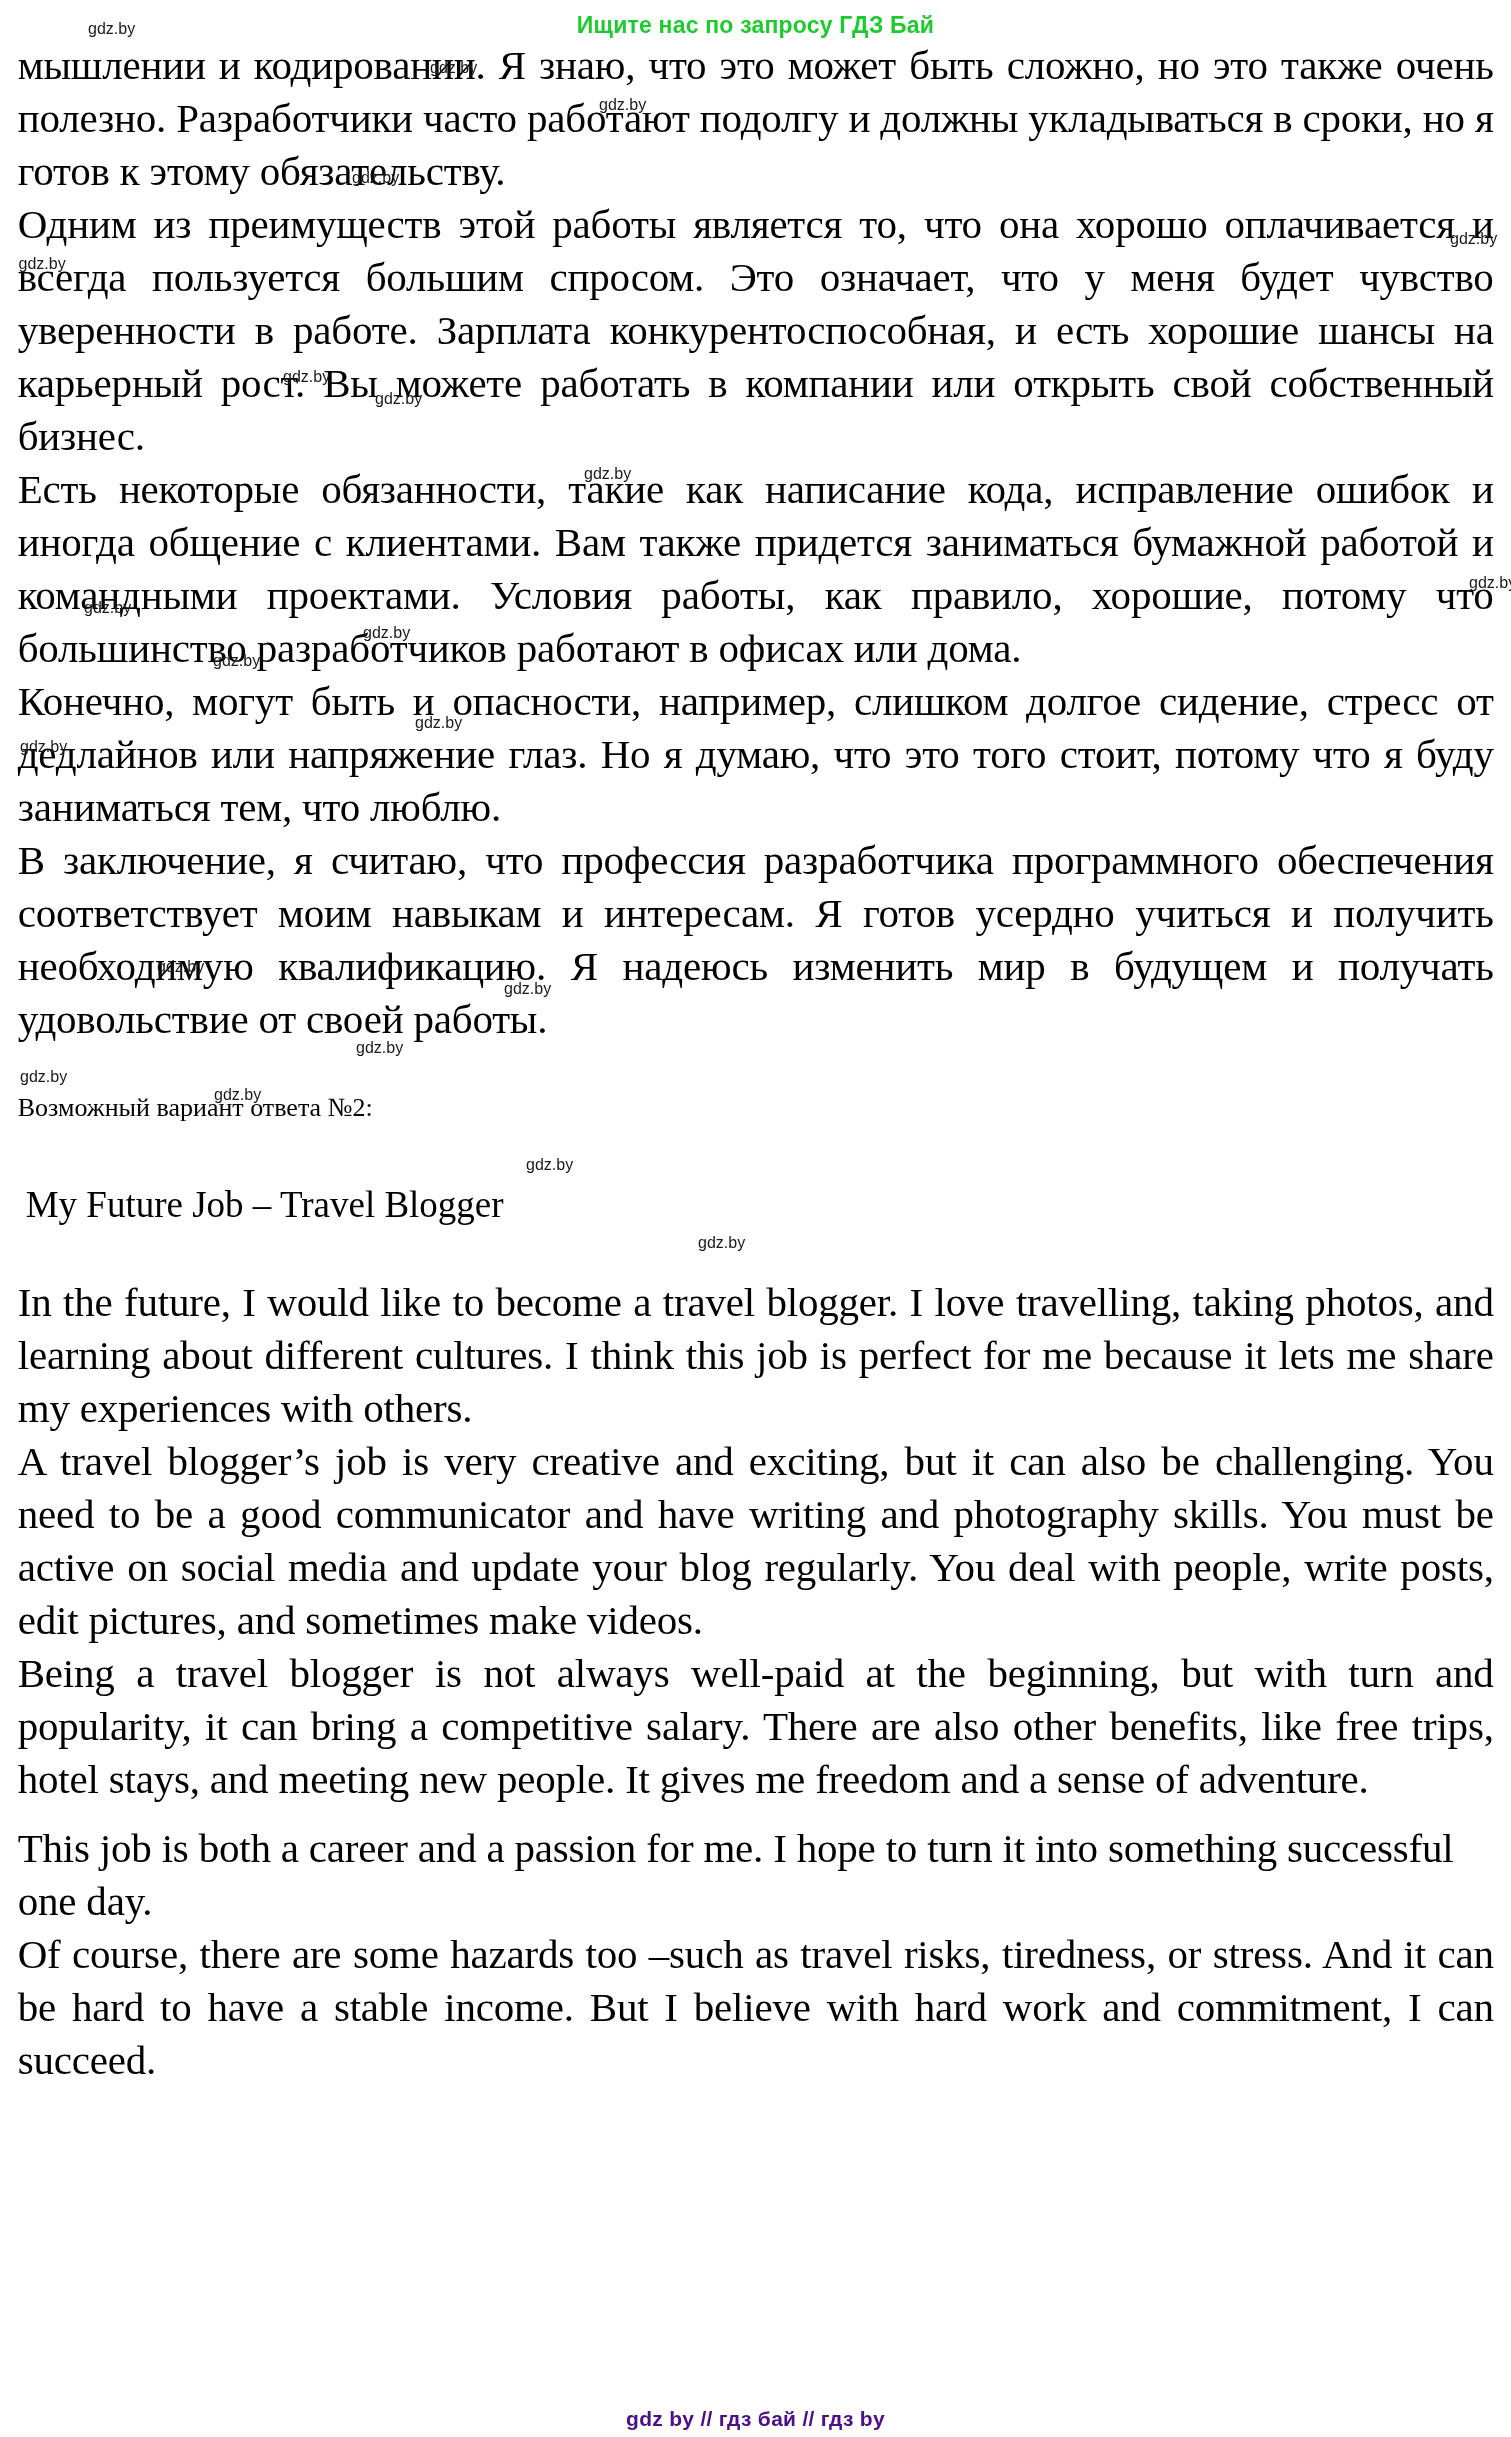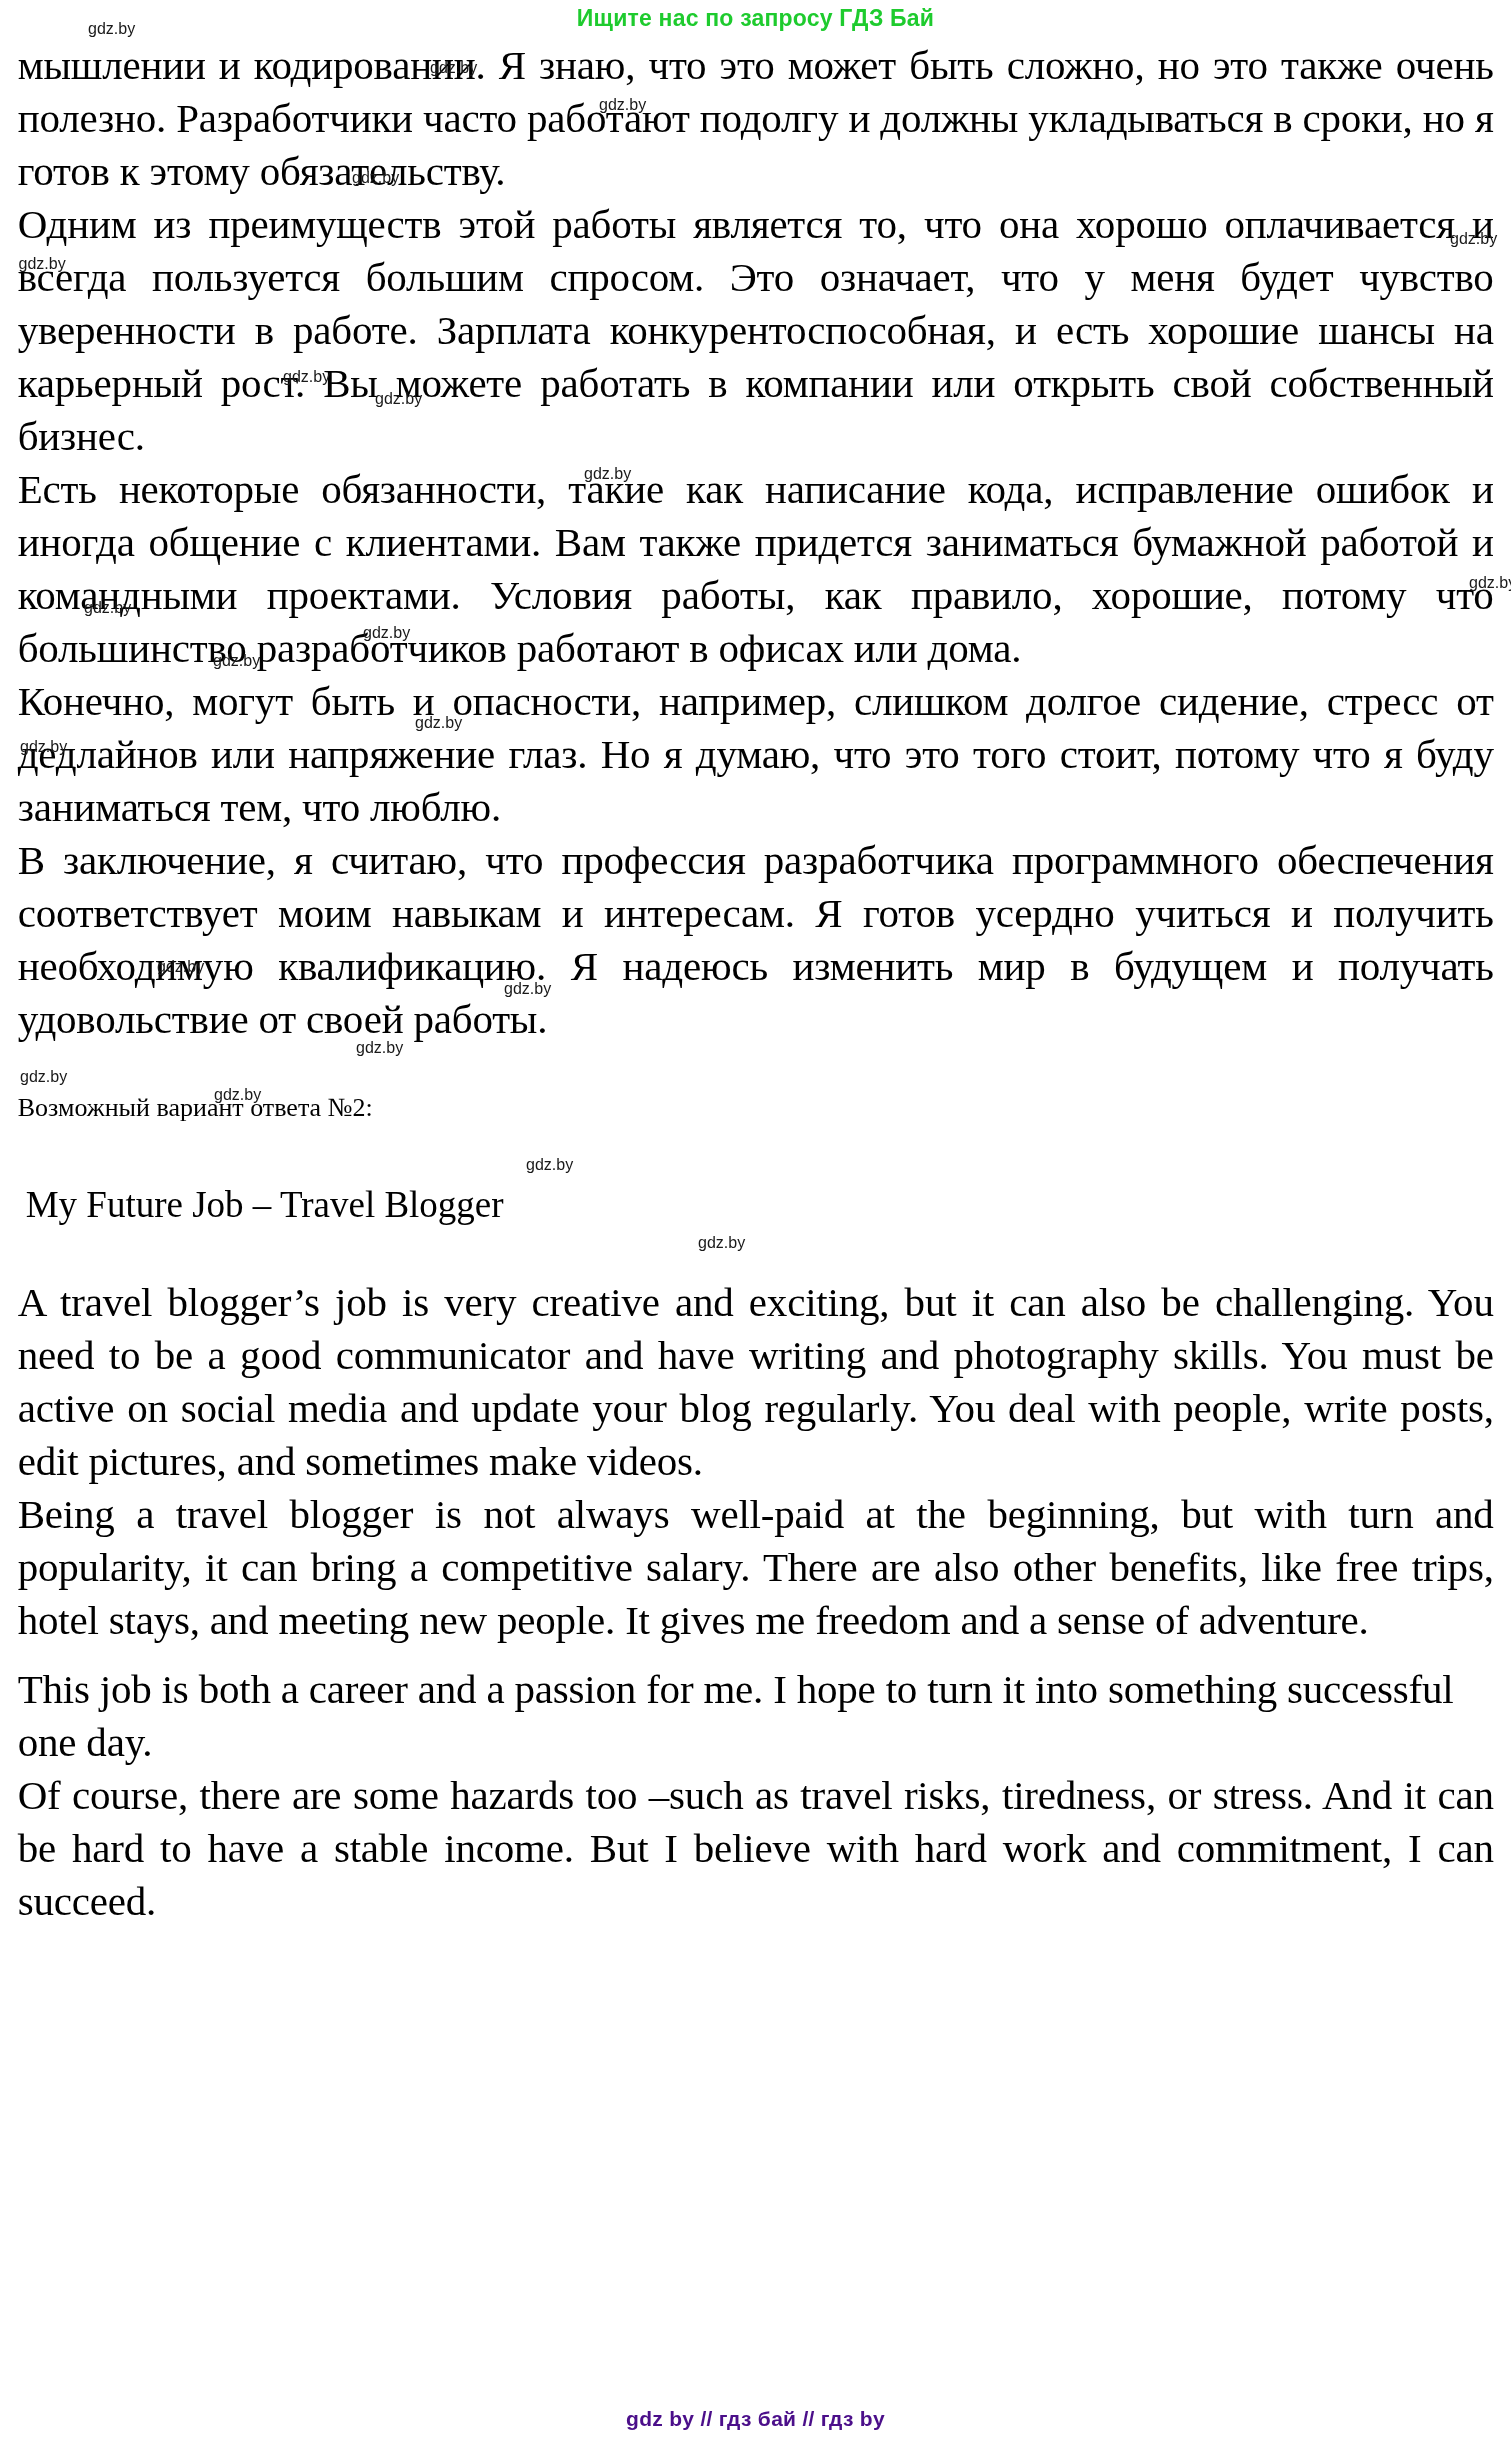--- a/index.html
+++ b/index.html
@@ -22,21 +22,21 @@
   .page {
     position: relative;
     width: 1511px;
     height: 2438px;
     box-sizing: border-box;
   }
 
   
   .promo-banner {
     position: absolute;
-    top: 6px;
+    top: 13px;
     left: 0;
     width: 1511px;
     text-align: center;
     font-family: "Liberation Sans", "DejaVu Sans", sans-serif;
     font-weight: bold;
     font-size: 23px;
     letter-spacing: 0.2px;
     color: #1ecb2e;
     line-height: 1.1;
   }
@@ -133,20 +133,21 @@
     <div class="spacer-md"></div>
 
     <p class="heading-ru">Возможный вариант ответа №2:</p>
 
     <div class="spacer-md"></div>
 
     <p class="heading-en">My Future Job – Travel Blogger</p>
 
     <div class="spacer-md"></div>
 
+    <p class="para">In the future, I would like to become a travel blogger. I love travelling, taking photos, and learning about different cultures. I think this job is perfect for me because it lets me share my experiences with others.</p>
 
     <p class="para">A travel blogger’s job is very creative and exciting, but it can also be challenging. You need to be a good communicator and have writing and photography skills. You must be active on social media and update your blog regularly. You deal with people, write posts, edit pictures, and sometimes make videos.</p>
 
     <p class="para">Being a travel blogger is not always well-paid at the beginning, but with turn and popularity, it can bring a competitive salary. There are also other benefits, like free trips, hotel stays, and meeting new people. It gives me freedom and a sense of adventure.</p>
 
     <div class="spacer-sm"></div>
 
     <p class="para nojust">This job is both a career and a passion for me. I hope to turn it into something successful one day.</p>
 
     <p class="para">Of course, there are some hazards too –such as travel risks, tiredness, or stress. And it can be hard to have a stable income. But I believe with hard work and commitment, I can succeed.</p>

